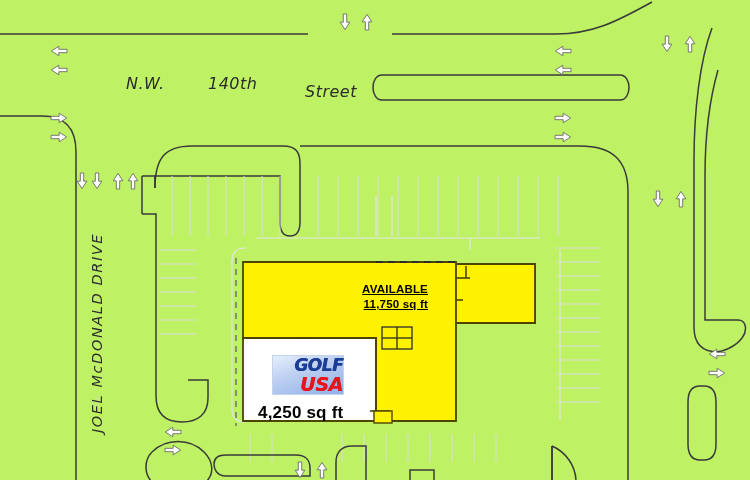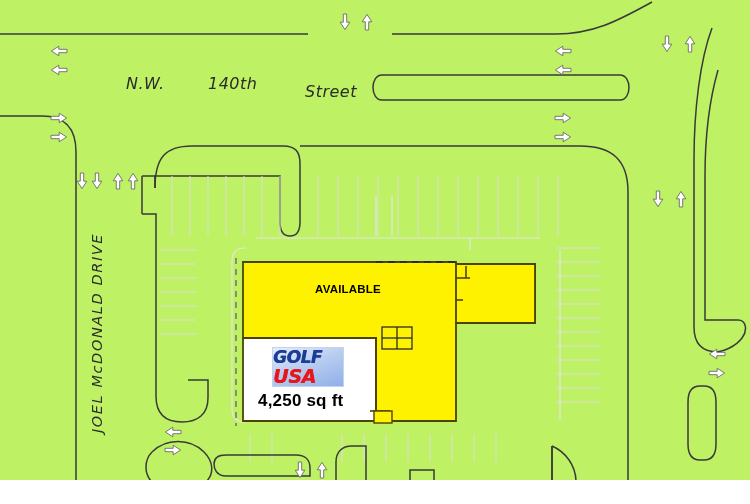--- a/index.html
+++ b/index.html
@@ -60,45 +60,46 @@
     transform-origin: center center;
     width: 210px;
     text-align: center;
   }
   
   #available-block {
     position: absolute;
     left: 268px;
     top: 282px;
     width: 160px;
-    text-align: center;
+    text-align: right;
     color: #000000;
     font-weight: bold;
     font-size: 11.5px;
     line-height: 15px;
     letter-spacing: 0.2px;
+    text-decoration: underline;
   }
   #golfusa-block {
     position: absolute;
     left: 258px;
     top: 347px;
     width: 100px;
     text-align: center;
   }
   #golfusa-logo {
     width: 72px;
     height: 40px;
-    margin: 0 auto;
+    margin: 8px auto;
     background: linear-gradient(160deg, #e6eefc 0%, #b9cdf0 45%, #8fb0e8 100%);
     border: 1px solid #c4d4ee;
     position: relative;
     box-sizing: border-box;
     display: flex;
     flex-direction: column;
-    align-items: flex-start;
+    align-items: flex-end;
     justify-content: center;
     line-height: 1;
   }
   #golfusa-word-golf {
     font-family: "DejaVu Sans", sans-serif;
     font-weight: bold;
     font-style: italic;
     font-size: 17px;
     color: #1a3d96;
     letter-spacing: -0.5px;
@@ -335,20 +336,21 @@
   <div class="overlay-layer">
 
     <div class="street-label" id="street-nw">N.W.</div>
     <div class="street-label" id="street-140th">140th</div>
     <div class="street-label" id="street-street">Street</div>
 
     <div class="street-label" id="street-joel-mcdonald">JOEL McDONALD DRIVE</div>
 
     <div id="available-block">
       <div>AVAILABLE</div>
+      <div>11,750 sq ft</div>
     </div>
 
     <div id="golfusa-block">
       <div id="golfusa-logo">
         <div id="golfusa-word-golf">GOLF</div>
         <div id="golfusa-word-usa">USA</div>
       </div>
       <div id="golfusa-sqft">4,250 sq ft</div>
     </div>
 

